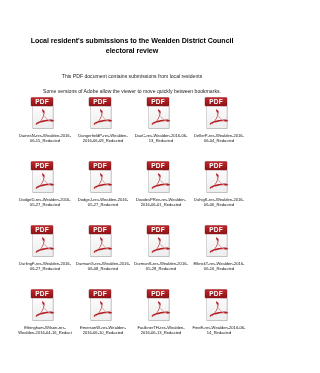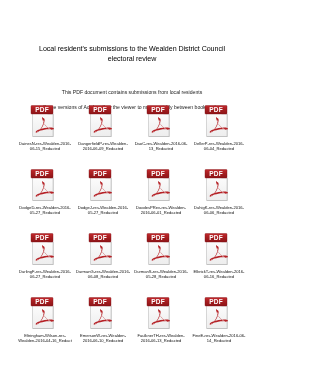--- a/index.html
+++ b/index.html
@@ -21,25 +21,25 @@
     background: #ffffff;
     box-sizing: border-box;
   }
 
   
   .header {
     padding: 0 22px;
     text-align: center;
   }
   .doc-title {
-    margin: 16px;
+    margin: 8px;
     padding-top: 28px;
     font-size: 7.1px;
     line-height: 10px;
-    font-weight: normal;
+    font-weight: bold;
     letter-spacing: -0.05px;
     color: #000000;
   }
   .intro-line {
     margin: 0;
     font-size: 5.1px;
     line-height: 7px;
     color: #1a1a1a;
     font-weight: normal;
   }

